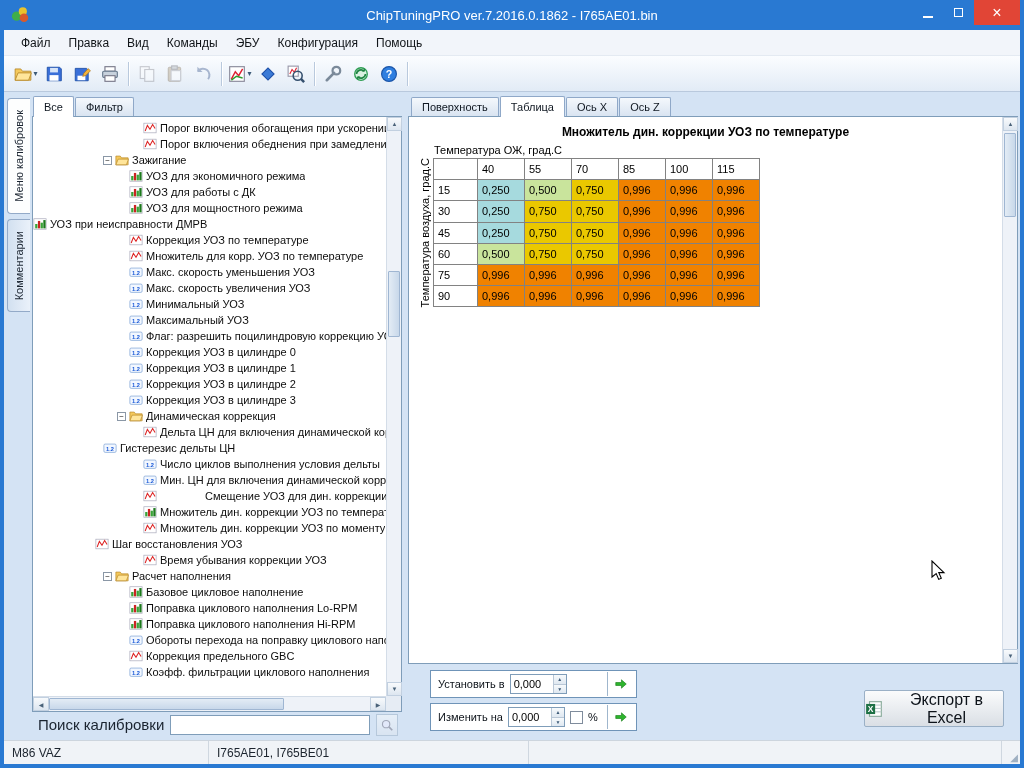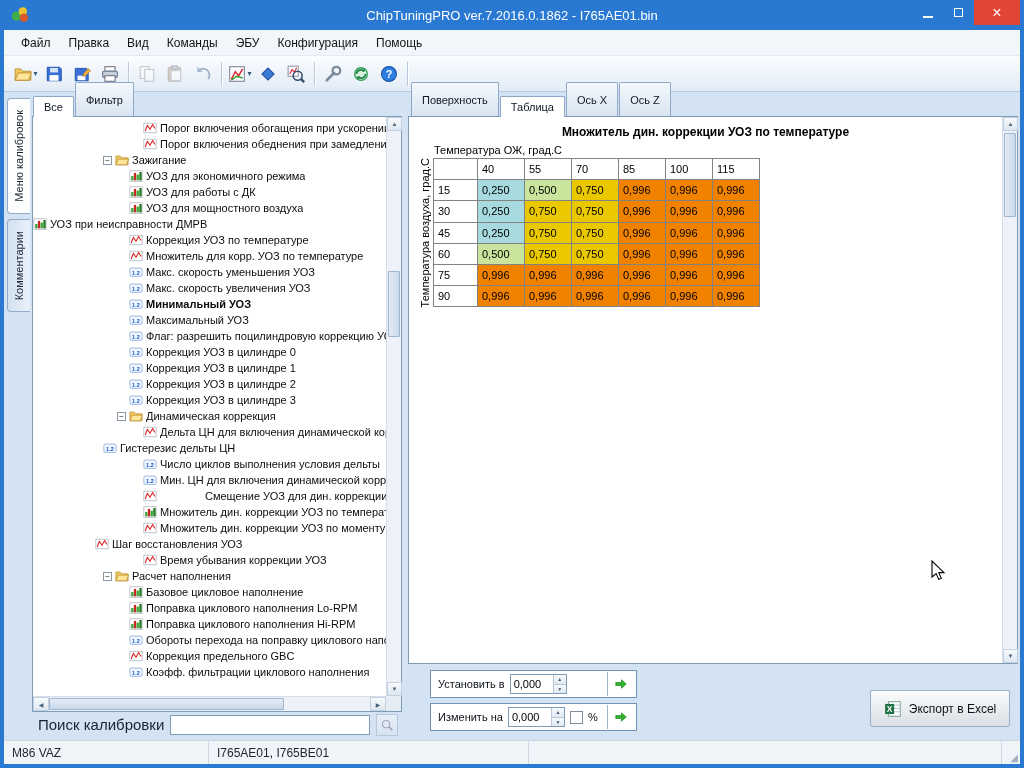--- a/index.html
+++ b/index.html
@@ -36,21 +36,21 @@
 
   
   .side-strip{width:26px;flex:none;display:flex;flex-direction:column;align-items:flex-end;gap:5px;padding-top:3px;}
   .vtab{width:23px;padding:11px 0;display:flex;align-items:center;justify-content:center;background:linear-gradient(to right,#d2e0f0,#eaf1fa);border:1px solid #93aac8;border-right:none;border-radius:4px 0 0 4px;color:#1a2430;}
   .vtab.active{background:#fdfefe;}
   .vtext{writing-mode:vertical-rl;transform:rotate(180deg);font-size:11px;white-space:nowrap;}
 
   
   .left-panel{width:374px;flex:none;display:flex;flex-direction:column;min-height:0;}
   .tab-row{height:21px;flex:none;display:flex;align-items:flex-end;padding-left:3px;position:relative;z-index:2;}
-  .tab{height:34px;display:flex;align-items:center;padding:0 10px;font-size:11px;background:linear-gradient(#f4f8fc,#d9e4f1);border:1px solid #8fa8c8;border-bottom:none;border-radius:2px 2px 0 0;margin-right:1px;color:#101822;}
+  .tab{height:19px;display:flex;align-items:center;padding:0 10px;font-size:11px;background:linear-gradient(#f4f8fc,#d9e4f1);border:1px solid #8fa8c8;border-bottom:none;border-radius:2px 2px 0 0;margin-right:1px;color:#101822;}
   .tab.active{height:21px;background:#fff;margin-bottom:-1px;position:relative;z-index:3;}
   .tree-box{flex:1;min-height:0;position:relative;background:#fff;border:1px solid #7f9db9;margin:0 2px;z-index:1;}
   .tree{position:absolute;top:1px;left:0;right:15px;bottom:15px;overflow:hidden;padding-top:2px;}
   .tree-row{height:16px;display:flex;align-items:center;gap:3px;font-size:11px;white-space:nowrap;color:#0d0d0d;}
   .expander{width:9px;height:9px;flex:none;border:1px solid #8a97a6;background:#fff;display:flex;align-items:center;justify-content:center;font-size:8px;line-height:7px;color:#222;}
   .tree-label{overflow:hidden;}
   .search-row{flex:none;height:28px;display:flex;align-items:center;gap:6px;padding:0 6px 3px 8px;}
   .search-label{font-size:15px;color:#1a2430;white-space:nowrap;}
   .search-input{flex:1;height:20px;border:1px solid #7f9db9;font-size:11px;padding:0 3px;background:#fff;outline:none;font-family:inherit;min-width:0;}
   .search-btn{width:22px;height:22px;flex:none;border:1px solid #9fb3c8;background:linear-gradient(#f6f9fc,#dde6f0);display:flex;align-items:center;justify-content:center;opacity:.55;}
@@ -85,21 +85,21 @@
   .controls-row{flex:none;height:76px;position:relative;}
   .ctrl-box{position:absolute;left:22px;width:207px;height:28px;background:#fff;border:1px solid #6f94b8;display:flex;align-items:center;gap:5px;padding:0 2px 0 7px;font-size:11px;}
   .ctrl-label{color:#0d131a;white-space:nowrap;}
   .spin{display:flex;height:20px;border:1px solid #7f9db9;background:#fff;}
   .spin-input{width:42px;border:none;outline:none;font-size:11px;padding:0 3px;font-family:inherit;}
   .spin-btns{width:13px;display:flex;flex-direction:column;}
   .spin-b{flex:1;display:flex;align-items:center;justify-content:center;font-size:5px;color:#3c5a78;background:linear-gradient(#f7fafc,#dfe8f1);border-left:1px solid #b9c7d6;}
   .spin-b:first-child{border-bottom:1px solid #b9c7d6;}
   .chk{width:13px;height:13px;border:1px solid #7f8c9c;background:#fff;flex:none;}
   .go-btn{margin-left:auto;width:27px;height:24px;border-left:1px solid #9fb6cd;display:flex;align-items:center;justify-content:center;background:#fff;}
-  .export-btn{position:absolute;right:8px;top:26px;width:140px;height:37px;display:flex;align-items:center;justify-content:center;gap:7px;background:linear-gradient(#fafbfc,#dadfe5);border:1px solid #9ab0c6;border-radius:2px;font-size:12px;font-family:inherit;color:#0d131a;}
+  .export-btn{position:absolute;right:14px;top:26px;width:140px;height:37px;display:flex;align-items:center;justify-content:center;gap:7px;background:linear-gradient(#fafbfc,#dadfe5);border:1px solid #9ab0c6;border-radius:2px;font-size:16px;font-family:inherit;color:#0d131a;}
 
   
   .statusbar{height:24px;flex:none;background:#f0f3f7;border-top:1px solid #cdd5de;display:flex;align-items:stretch;font-size:12px;color:#1c242e;}
   .status-cell{display:flex;align-items:center;padding-left:8px;border-right:1px solid #cfd7e0;white-space:nowrap;overflow:hidden;}
   .status-fill{flex:1;border-right:1px solid #cfd7e0;}
   .status-grip{width:18px;display:flex;align-items:flex-end;justify-content:flex-end;color:#9fb0c2;font-size:10px;padding:0 2px 1px 0;}
 
   .cursor{position:absolute;left:929px;top:560px;width:18px;height:24px;z-index:50;pointer-events:none;}
 </style>
 </head>
@@ -361,21 +361,21 @@
             <div class="tree-row" style="padding-left: 96px;">
               <svg class="ic14">
                 <use href="#sym-map3d-icon"></use>
               </svg>
               <span class="tree-label">УОЗ для работы с ДК</span>
             </div>
             <div class="tree-row" style="padding-left: 96px;">
               <svg class="ic14">
                 <use href="#sym-map3d-icon"></use>
               </svg>
-              <span class="tree-label">УОЗ для мощностного воздуха</span>
+              <span class="tree-label">УОЗ для мощностного режима</span>
             </div>
             <div class="tree-row" style="">
               <svg class="ic14">
                 <use href="#sym-map3d-icon"></use>
               </svg>
               <span class="tree-label">УОЗ при неисправности ДМРВ</span>
             </div>
             <div class="tree-row" style="padding-left: 96px;">
               <svg class="ic14">
                 <use href="#sym-curve-icon"></use>
@@ -393,21 +393,21 @@
                 <use href="#sym-num-icon"></use>
               </svg>
               <span class="tree-label">Макс. скорость уменьшения УОЗ</span>
             </div>
             <div class="tree-row" style="padding-left: 96px;">
               <svg class="ic14">
                 <use href="#sym-num-icon"></use>
               </svg>
               <span class="tree-label">Макс. скорость увеличения УОЗ</span>
             </div>
-            <div class="tree-row" style="padding-left: 96px; font-weight: bold;">
+            <div class="tree-row" style="padding-left: 96px;">
               <svg class="ic14">
                 <use href="#sym-num-icon"></use>
               </svg>
               <span class="tree-label">Минимальный УОЗ</span>
             </div>
             <div class="tree-row" style="padding-left: 96px;">
               <svg class="ic14">
                 <use href="#sym-num-icon"></use>
               </svg>
               <span class="tree-label">Максимальный УОЗ</span>

